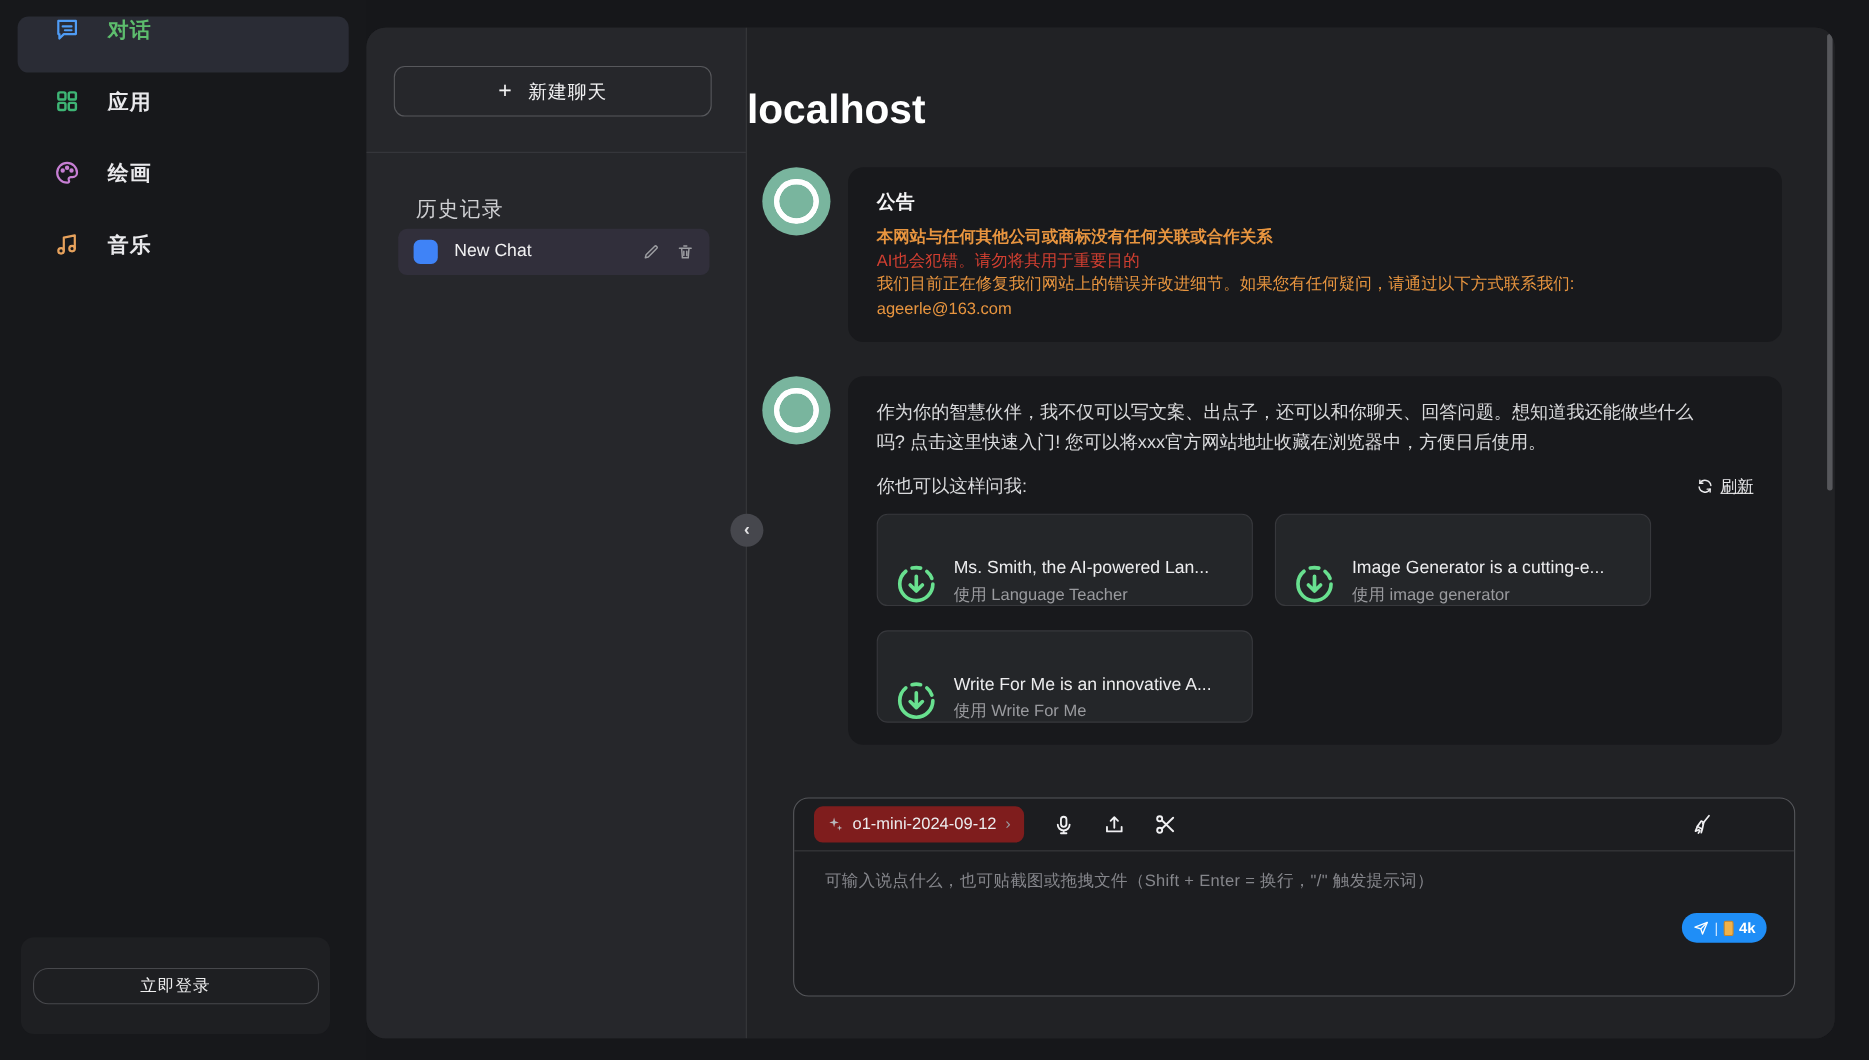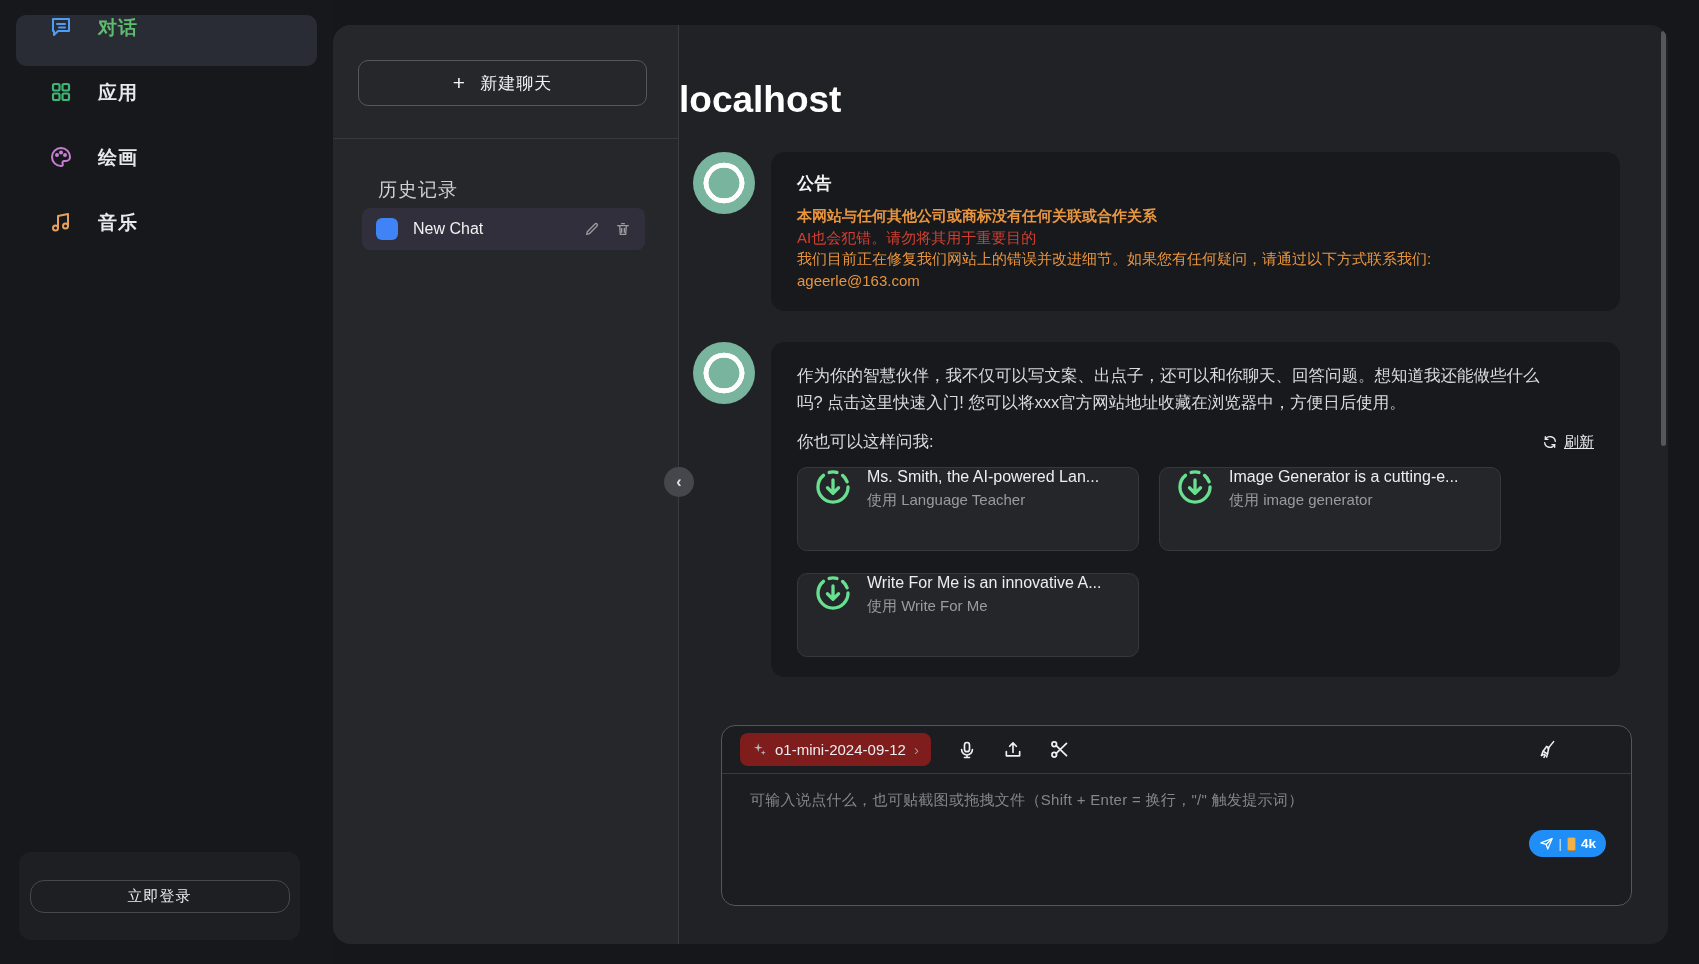--- a/index.html
+++ b/index.html
@@ -82,21 +82,21 @@
   .ln-red { color:#d23f31; }
   .ln-orange { color:#e8953f; }
   .bubble-body { font-size:16.5px; line-height:27px; color:#dadbdd; max-width:760px; }
   .hint-row { display:flex; justify-content:space-between; align-items:center; margin-top:15px; }
   .hint-text { font-size:16.5px; color:#dadbdd; }
   .refresh-btn { display:flex; align-items:center; gap:6px; font-size:15px; color:#eaeaec; cursor:pointer;text-decoration:underline; }
 
   .cards-grid { margin-top:14px; display:grid; grid-template-columns:342px 342px; column-gap:20px; row-gap:22px; }
   .sug-card {
     height:84px; background:#242629; border:1px solid #37383c; border-radius:10px;
-    display:flex; align-items:flex-start; padding:0 16px; gap:15px; cursor:pointer;
+    display:flex; align-items:flex-end; padding:0 16px; gap:15px; cursor:pointer;
   }
   .sug-texts { overflow:hidden; }
   .sug-title { font-size:16px; color:#ededef; white-space:nowrap; margin-bottom:5px; }
   .sug-sub { font-size:15px; color:#9a9b9f; white-space:nowrap; }
 
   
   .composer {
     position:absolute; left:42px; right:36px; bottom:38px; height:181px;
     border:1px solid #55565a; border-radius:14px; background:#1c1d20;
   }

